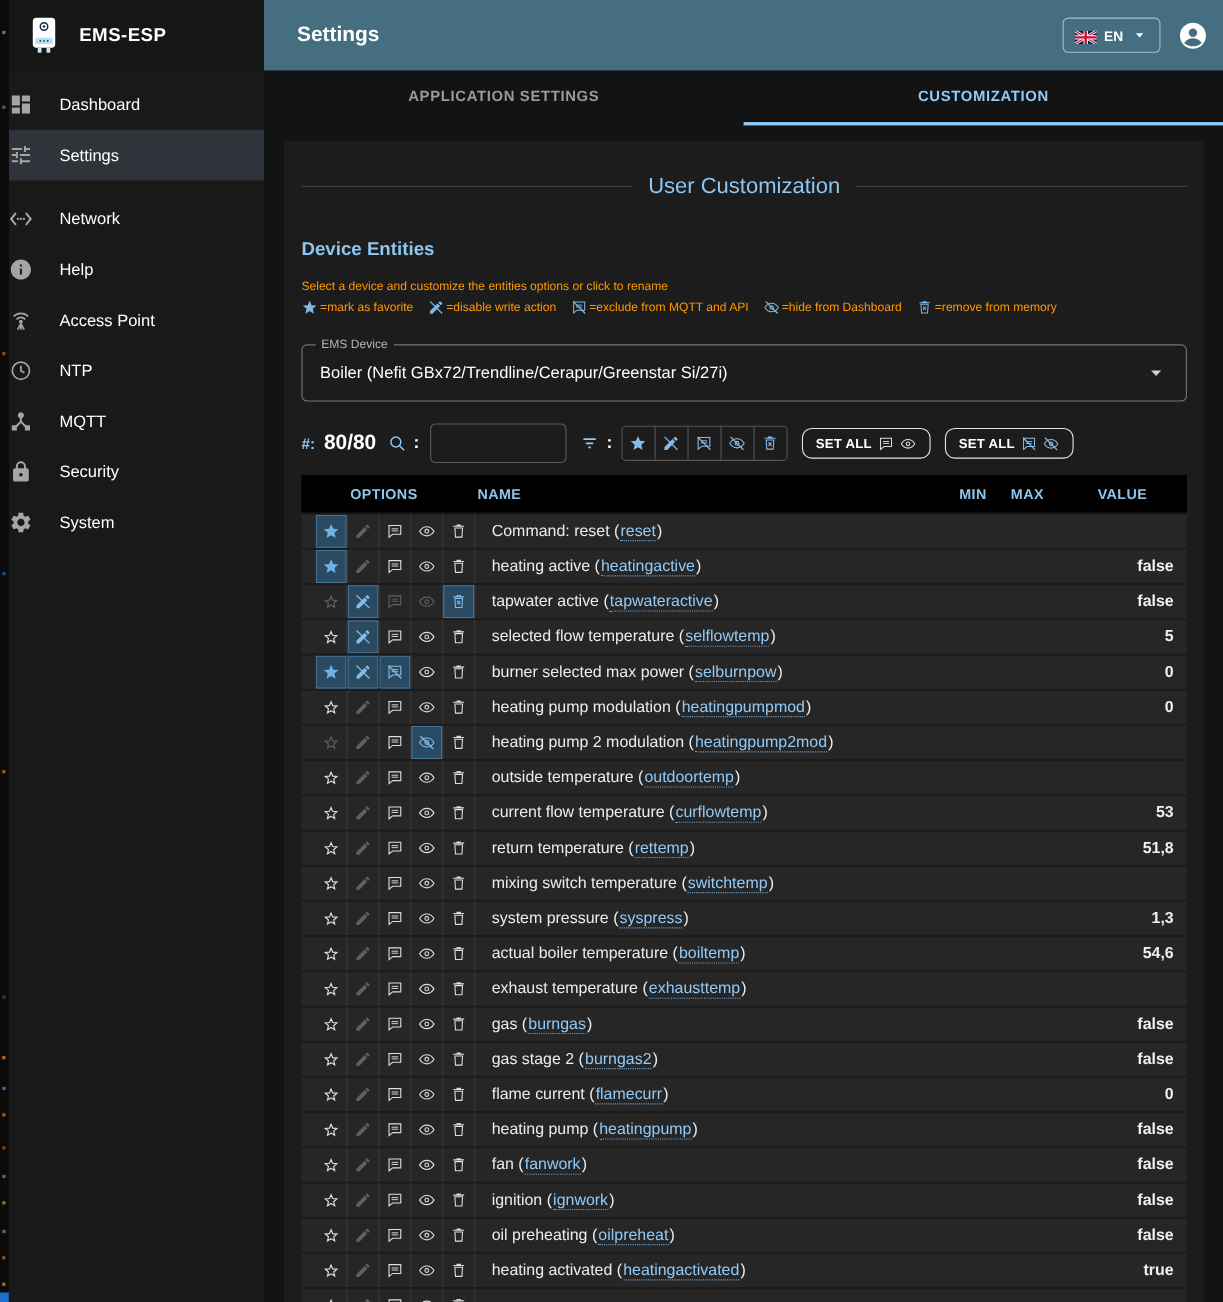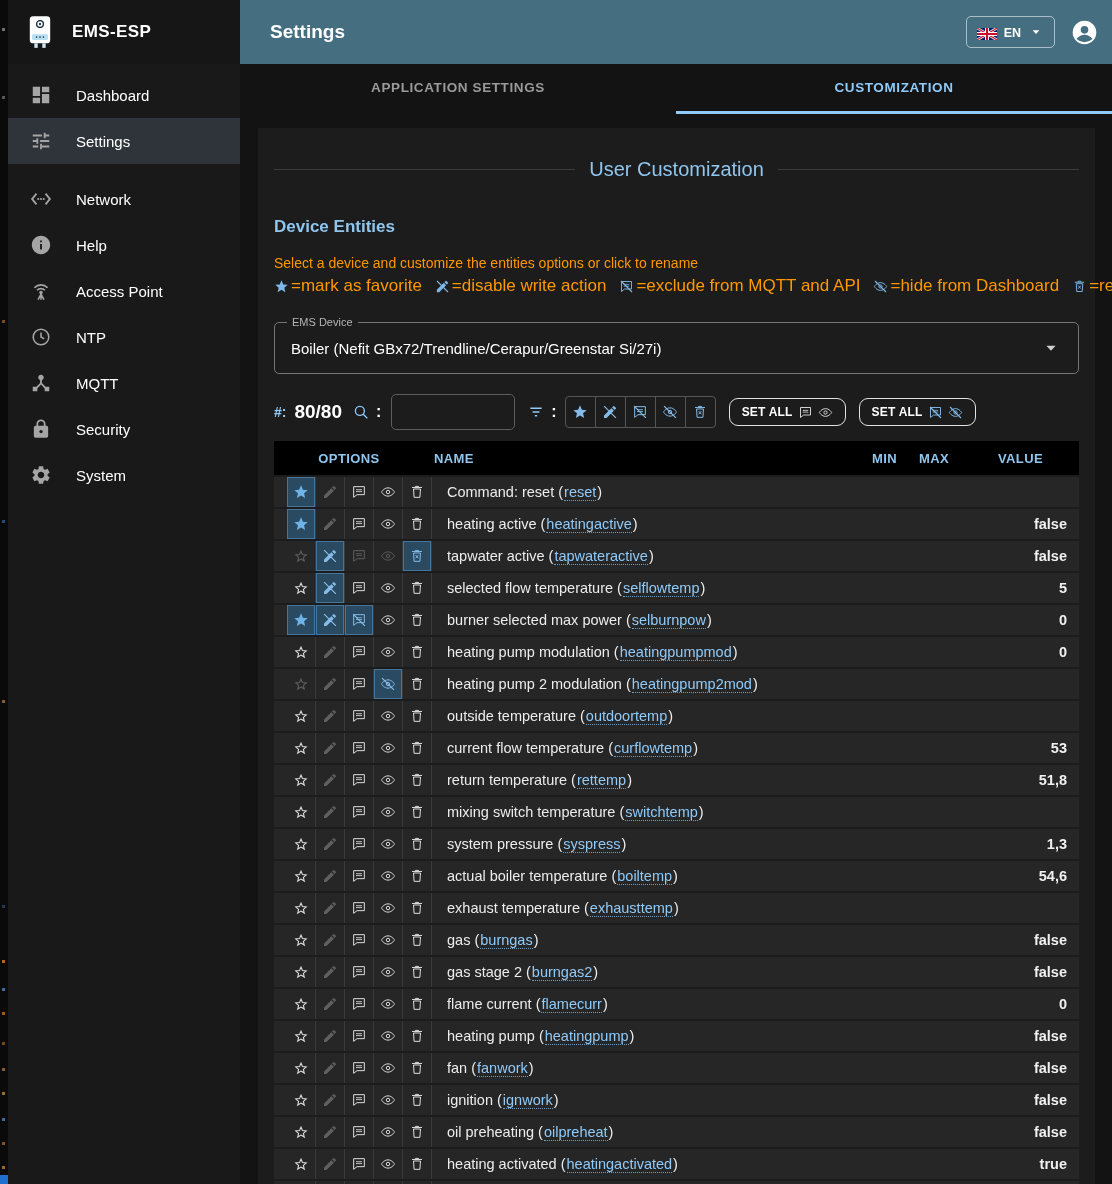--- a/index.html
+++ b/index.html
@@ -15,21 +15,21 @@
     0 700px 0 #8a5a2a,0 905px 0 #203a58,0 960px 0 #b06820,0 988px 0 #3a6aa0,
     0 1012px 0 #a05a20,0 1042px 0 #7a4518,0 1068px 0 #8a5a2a,0 1092px 0 #9a6a30,
     0 1118px 0 #3a6aa0,0 1142px 0 #8a5020,0 1166px 0 #a06828;}
   .bottom-blue{position:absolute;left:0;bottom:0;width:8px;height:9px;background:#1e6fd0;}
   
   .sidebar{position:absolute;left:8px;top:0;width:232px;height:100%;background:#191919;z-index:4;}
   .sidebar-header{height:64px;display:flex;align-items:center;gap:17px;padding-left:17px;background:#161616;}
   .logo{width:30px;height:34px;}
   .app-name{color:#fff;font-weight:bold;font-size:17px;letter-spacing:.4px;}
   .sidebar-nav{padding-top:8px;}
-  .side-item{height:46px;display:flex;align-items:center;gap:24px;padding-left:22px;cursor:pointer;}
+  .side-item{height:46px;display:flex;align-items:center;gap:24px;cursor:pointer;}
   .side-item.selected{background:#2f343a;}
   .side-item.group-start{margin-top:12px;}
   .side-icn{width:22px;height:22px;color:#a5a5a5;flex:0 0 auto;}
   .side-item .lbl{color:#fff;font-size:15px;}
   
   .topbar{position:absolute;left:240px;top:0;right:0;height:64px;background:#456e80;
     display:flex;align-items:center;padding:0 14px;box-sizing:border-box;z-index:4;}
   .topbar-title{color:#fff;font-size:19px;font-weight:bold;margin-left:16px;flex:1;}
   .lang-btn{display:flex;align-items:flex-end;gap:7px;border:1px solid rgba(255,255,255,.55);
     border-radius:5px;padding:7px 10px;cursor:pointer;}
@@ -42,22 +42,22 @@
   .tabs{display:flex;height:50px;}
   .tab{width:50%;display:flex;align-items:center;justify-content:center;font-size:13.5px;
     font-weight:bold;letter-spacing:.6px;color:#9a9a9a;border-bottom:3px solid transparent;
     box-sizing:border-box;cursor:pointer;}
   .tab.active{color:#90caf9;border-bottom:3px solid #90caf9;}
   .card{margin:14px 17px 0 18px;background:#1c1c1c;padding:2px 16px 0 16px;min-height:1100px;box-sizing:border-box;}
   .heading-divider{display:flex;align-items:center;gap:14px;margin-top:28px;}
   .heading-divider .line{flex:1;height:1px;background:#3c3c3c;}
   .heading-divider .txt{color:#8fc6ef;font-size:20px;}
   .section-title{color:#8fc6ef;font-size:17px;font-weight:bold;margin-top:36px;}
-  .instructions{color:#ff9800;font-size:14px;margin-top:18px;}
-  .legend{display:flex;align-items:flex-end;gap:13px;color:#ff9800;font-size:17px;margin-top:5px;flex-wrap:nowrap;}
+  .instructions{color:#ff9800;font-size:11px;margin-top:18px;}
+  .legend{display:flex;align-items:flex-end;gap:13px;color:#ff9800;font-size:11px;margin-top:5px;flex-wrap:nowrap;}
   .legend-item{display:flex;align-items:center;gap:2px;white-space:nowrap;}
   .legend-item .icn{width:15px;height:15px;color:#7db8e8;}
   
   .select-box{position:relative;margin-top:26px;border:1px solid #757575;border-radius:5px;height:52px;
     display:flex;align-items:center;padding:0 16px;cursor:pointer;box-sizing:border-box;}
   .select-label{position:absolute;top:-7px;left:12px;background:#1c1c1c;padding:0 5px;font-size:11px;color:#b5b5b5;}
   .select-value{font-size:15px;color:#fff;flex:1;}
   .select-caret{width:22px;height:22px;color:#cfcfcf;}
   
   .filter-row{display:flex;align-items:center;margin-top:20px;}

